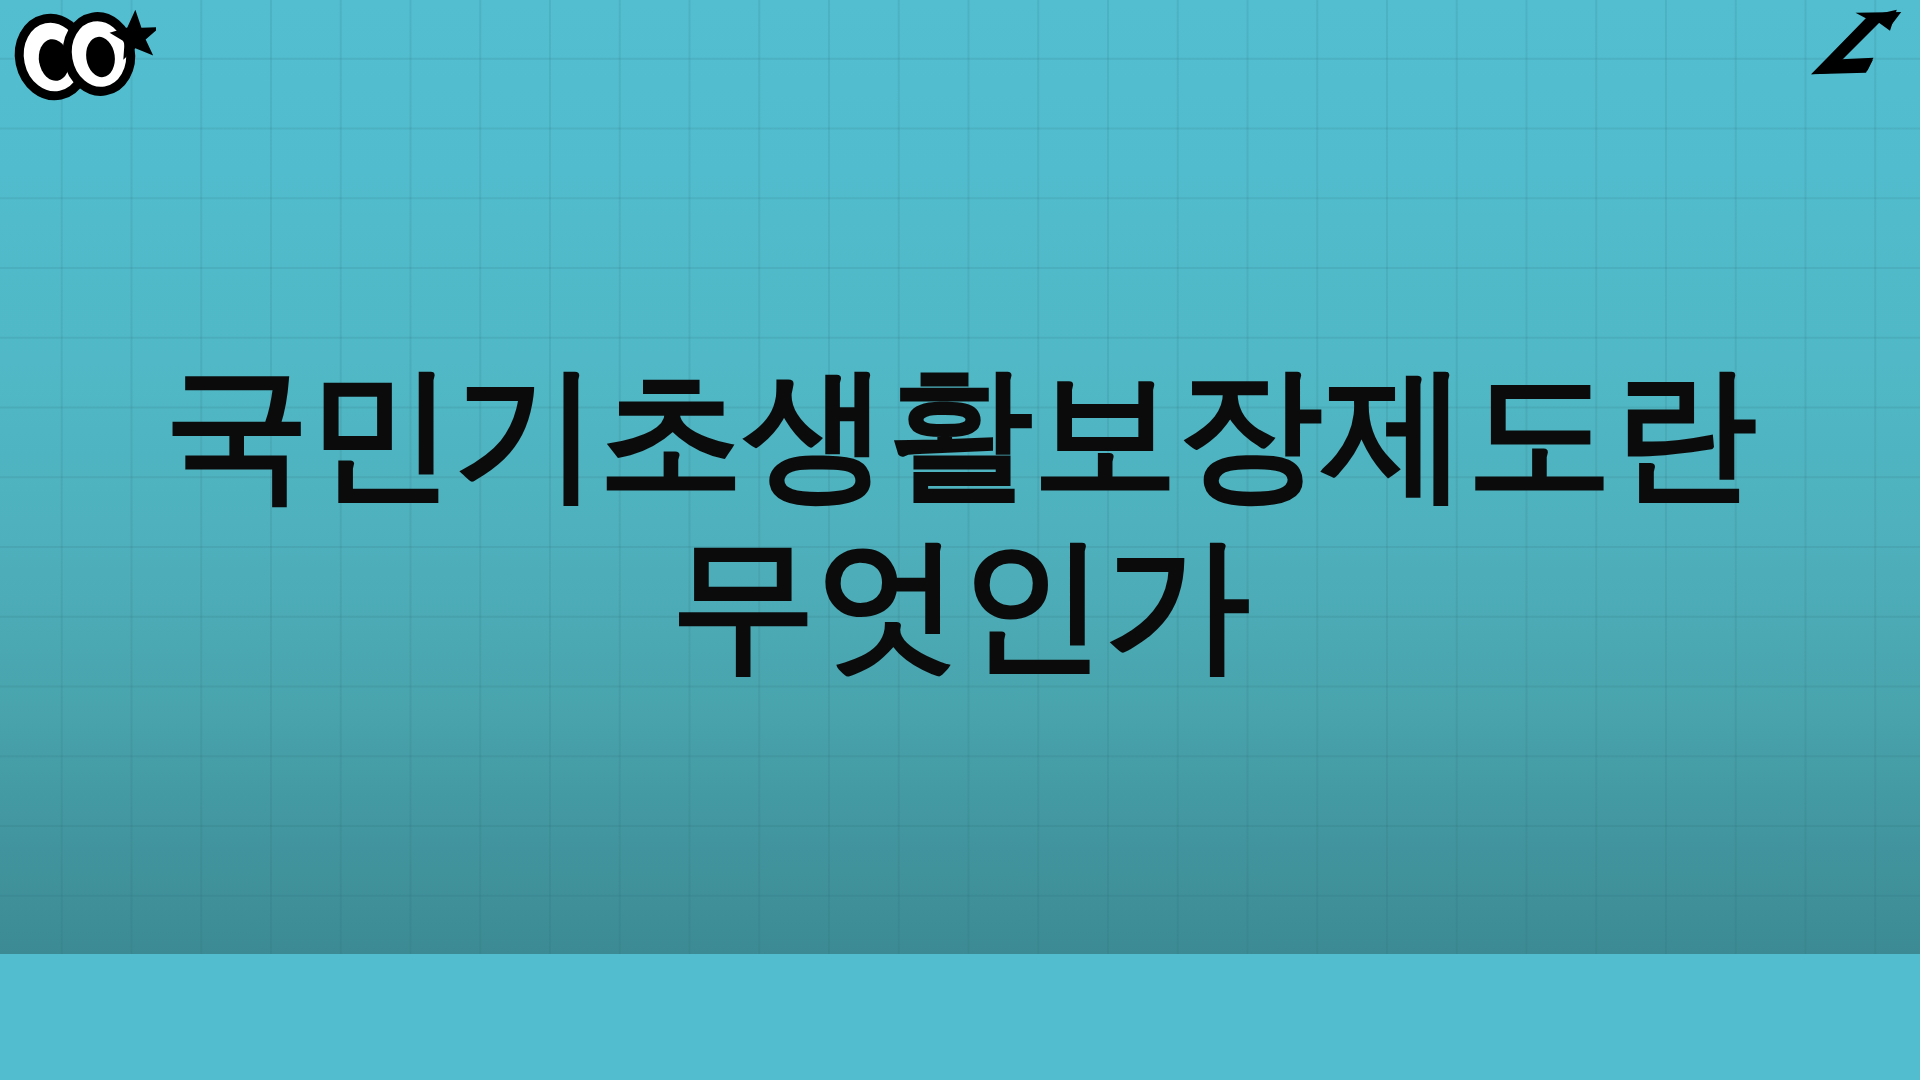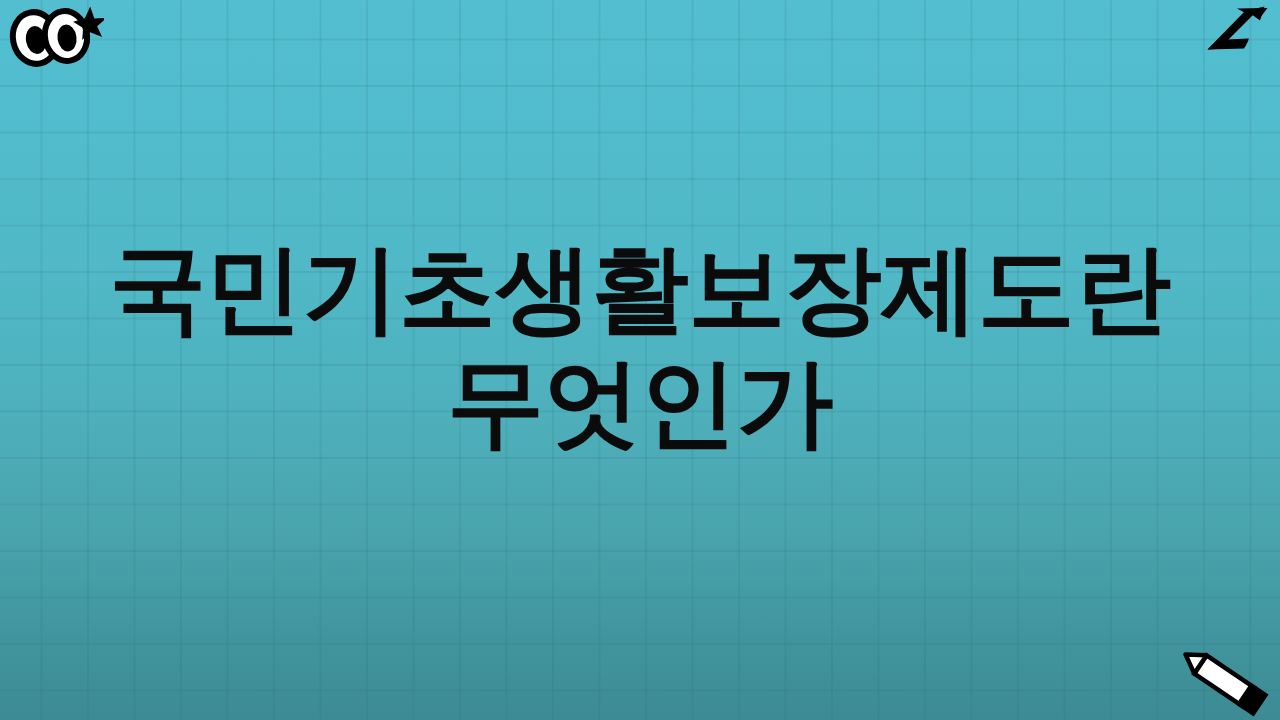--- a/index.html
+++ b/index.html
@@ -12,21 +12,21 @@
   }
 
   body {
     font-family: "Liberation Sans", "DejaVu Sans", sans-serif;
     background: #51bdce;
   }
 
   #canvas {
     position: relative;
     width: 1280px;
-    height: 720px;
+    height: 636px;
     overflow: hidden;
     background-color: #ffffff;
   }
 
   
   .bg-gradient {
     position: absolute;
     inset: 0;
     background: linear-gradient(180deg,
       #52bed0 0%,

